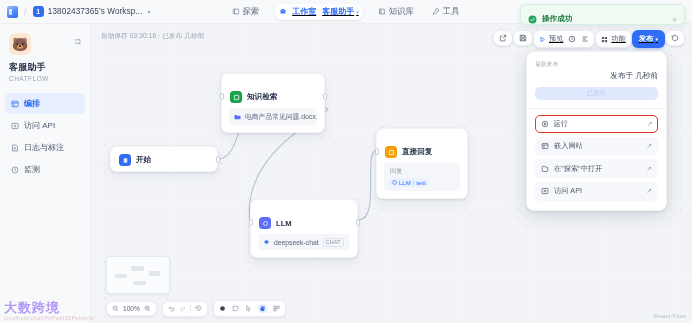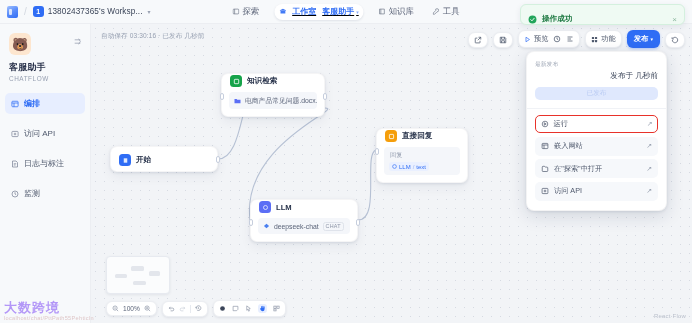--- a/index.html
+++ b/index.html
@@ -50,39 +50,39 @@
     background:#f7f9fb; z-index:30; border-right:1px solid #eceef2;
   }
   .sb-head { padding:9px 8px 0 9px; display:flex; align-items:flex-start; justify-content:space-between;}
   .avatar {
     width:22px;height:22px;border-radius:6px;background:#fde6cf;
     display:flex;align-items:center;justify-content:center;font-size:13px;line-height:1;
   }
   .collapse-ic{ color:#9aa2b2; cursor:pointer; padding-top:4px;}
   .sb-title{ font-size:9px;font-weight:700;color:#28314a;padding:6px 9px 0; letter-spacing:.2px;}
   .sb-sub{ font-size:6.4px;color:#98a1b2;padding:1px 9px 0; letter-spacing:.55px;}
-  .sb-menu{ margin-top:11px; padding:0 5px; display:flex; flex-direction:column; gap:9px;}
+  .sb-menu{ margin-top:11px; padding:0 5px; display:flex; flex-direction:column; gap:1px;}
   .sb-item{ display:flex;align-items:center;gap:5px;font-size:8px;color:#4e586c;
     padding:5px 6px;border-radius:5px;cursor:pointer;}
   .sb-item.active{ background:#e7eeff; color:#2f6df5; font-weight:700;}
 
   
   .canvas{
     position:absolute; left:91px; top:24px; width:601px; height:299px;
     background-color:#f2f4f7;
     background-image:radial-gradient(#d6dae2 .55px, transparent .55px);
     background-size:9px 9px; overflow:hidden;
   }
   .autosave{ position:absolute; left:10px; top:8px; font-size:6.6px; color:#98a1b2; letter-spacing:.1px;}
 
   
   .node{ position:absolute; background:#fff; border-radius:7px;
     box-shadow:0 1px 3px rgba(23,38,70,.11), 0 5px 12px rgba(23,38,70,.055);
     border:1px solid rgba(16,24,40,.045); }
-  .node-hd{ display:flex; align-items:center; gap:5px; padding:1px 8px 5px; }
+  .node-hd{ display:flex; align-items:center; gap:5px; padding:17px 8px 5px; }
   .node-ic{ width:12px;height:12px;border-radius:3.5px;display:flex;align-items:center;
     justify-content:center;color:#fff;flex:0 0 auto;}
   .node-ttl{ font-size:7.6px; font-weight:700; color:#27324a; }
   .node-bd{ padding:0 7px 7px; }
   .chip{ display:flex;align-items:center;gap:4px; background:#f4f6fa; border-radius:4px;
     padding:3.5px 5px; font-size:6.8px; color:#5b6479; white-space:nowrap; overflow:hidden;}
   .sub-lbl{ font-size:6.2px;color:#98a1b2; padding:0 0 2px 1px;}
   .badge{ font-size:5.4px;color:#8b93a5;border:1px solid #dfe3eb;border-radius:2.5px;
     padding:.5px 2px; letter-spacing:.2px;}
   .vchip{ display:inline-flex;align-items:center;gap:2px;background:#eaf0ff;border-radius:3px;
@@ -111,21 +111,21 @@
   .bt .it.on{ color:#2f6df5; background:#e7eeff; border-radius:3px; padding:1px;}
   .divider{ width:1px;height:8px;background:#e7eaf0;}
   .rf-wm{ position:absolute; right:6px; bottom:4px; font-size:6px; color:#b9bfcb; letter-spacing:.2px;}
 
   
   .wm{ position:absolute; left:4px; bottom:2px; z-index:60; opacity:.62; }
   .wm-t{ font-size:13px; font-weight:700; color:#8b5cf6; letter-spacing:1px; line-height:1;}
   .wm-s{ font-size:5.6px; color:#cfa6a6; letter-spacing:.3px; margin-top:1px;}
 
   
-  .rtools{ position:absolute; right:7px; top:30px; display:flex; align-items:flex-end; gap:5px; z-index:45;}
+  .rtools{ position:absolute; right:7px; top:30px; display:flex; align-items:flex-start; z-index:45;text-decoration:underline;}
   .rgrp{ display:flex; align-items:center; gap:5px; background:#fff; border:1px solid #eceef2;
     border-radius:7px; padding:3px 5px; box-shadow:0 1px 2.5px rgba(23,38,70,.10);}
   .rbtn{ display:flex;align-items:center;gap:3px; font-size:7.2px; color:#4e586c; cursor:pointer;}
   .pub-btn{ display:flex;align-items:center;gap:2px;background:#2f6df5;color:#fff;
     border-radius:6px; padding:4px 7px; font-size:7.4px; font-weight:700; cursor:pointer;
     box-shadow:0 1px 3px rgba(47,109,245,.35);}
 
   
   .toast{ position:absolute; right:7px; top:4px; width:165px; height:21px;
     background:#effaf3; border:1px solid #d4f0de; border-radius:6px;

